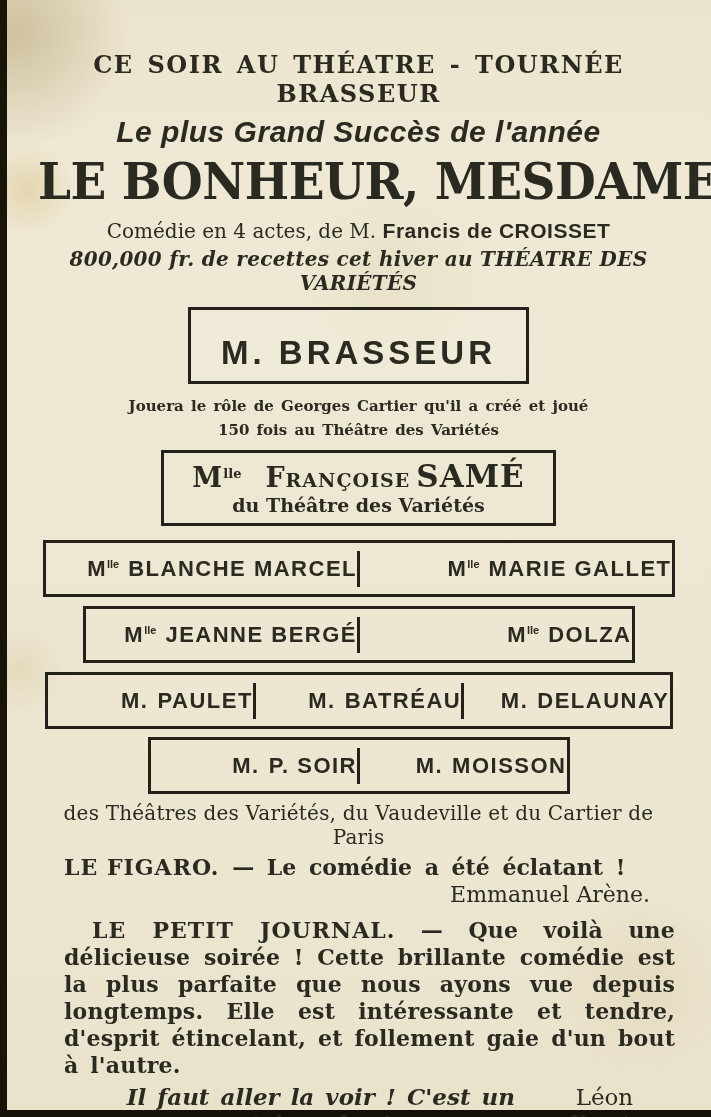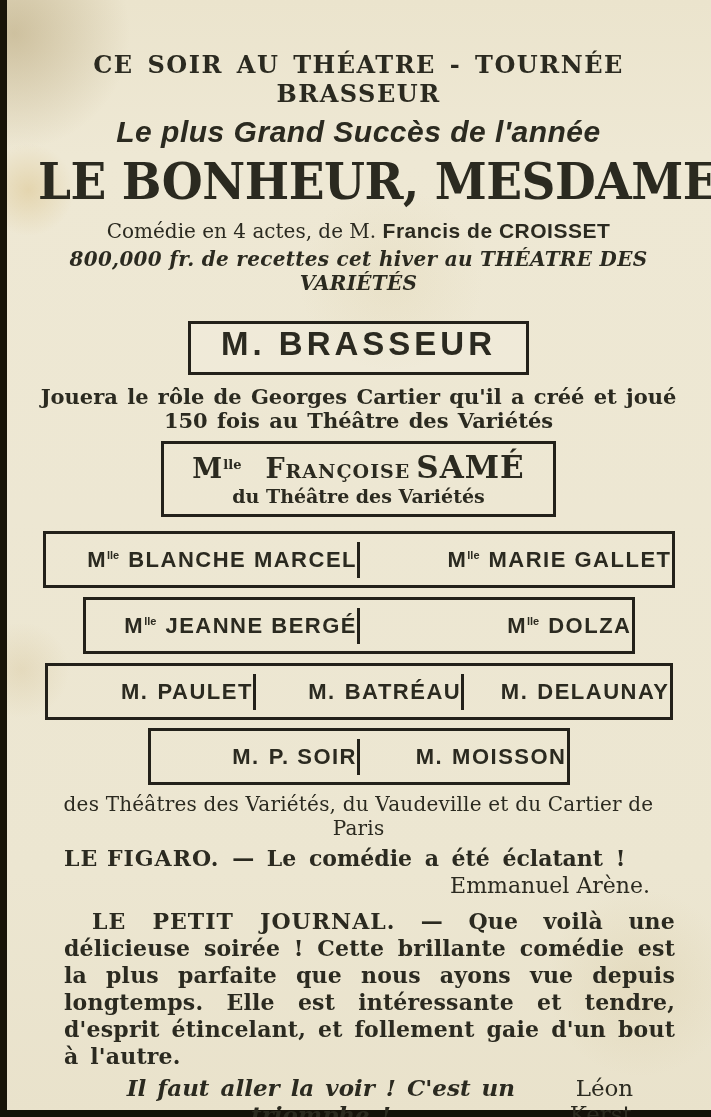--- a/index.html
+++ b/index.html
@@ -26,24 +26,24 @@
 
   .hdr{font-size:24px;font-weight:bold;letter-spacing:1.5px;word-spacing:4px;}
   .tagline{font-family:"Liberation Sans","DejaVu Sans",sans-serif;font-style:italic;font-weight:bold;
     font-size:30px;margin-top:7px;letter-spacing:.5px;}
   .title{font-size:47px;font-weight:bold;letter-spacing:-.5px;margin:2px 0 0 0;
     transform:scaleY(1.08);transform-origin:top center;white-space:nowrap;}
   .credit{font-size:20px;margin-top:13px;}
   .credit-author{font-family:"Liberation Sans","DejaVu Sans",sans-serif;font-weight:bold;font-size:21px;letter-spacing:.5px;}
   .revenue{font-size:20px;font-style:italic;font-weight:bold;margin-top:4px;letter-spacing:.3px;}
 
-  .star-box{display:inline-block;border:3px solid #23211a;padding:1px 30px 9px;margin-top:26px;background:rgba(255,255,255,.12);}
+  .star-box{display:inline-block;border:3px solid #23211a;padding:24px 30px 9px;margin-top:12px;background:rgba(255,255,255,.12);}
   .star-box span{font-family:"Liberation Sans","DejaVu Sans",sans-serif;font-weight:bold;font-size:33px;letter-spacing:4px;}
 
-  .role{font-size:21px;font-weight:bold;margin-top:10px;line-height:24px;word-spacing:2px;}
+  .role{font-size:15px;font-weight:bold;margin-top:10px;line-height:24px;word-spacing:2px;}
 
   .feature-box{display:inline-block;border:3px solid #23211a;padding:5px 28px 7px;margin-top:8px;min-width:360px;}
   .feature-name{font-size:27px;font-weight:bold;letter-spacing:1px;}
   .feature-name sup{font-size:13px;font-weight:bold;vertical-align:9px;letter-spacing:0;}
   .feature-first{font-variant:small-caps;text-transform:capitalize;margin-left:24px;text-align:center;}
   .feature-last{font-size:31px;margin-left:6px;}
   .feature-sub{font-size:19px;font-weight:bold;margin-top:0;}
 
   .cast-row{border:3px solid #23211a;margin:0 auto;display:flex;align-items:center;justify-content:space-around;height:57px;}
   .row-0{width:632px;margin-top:14px;}

